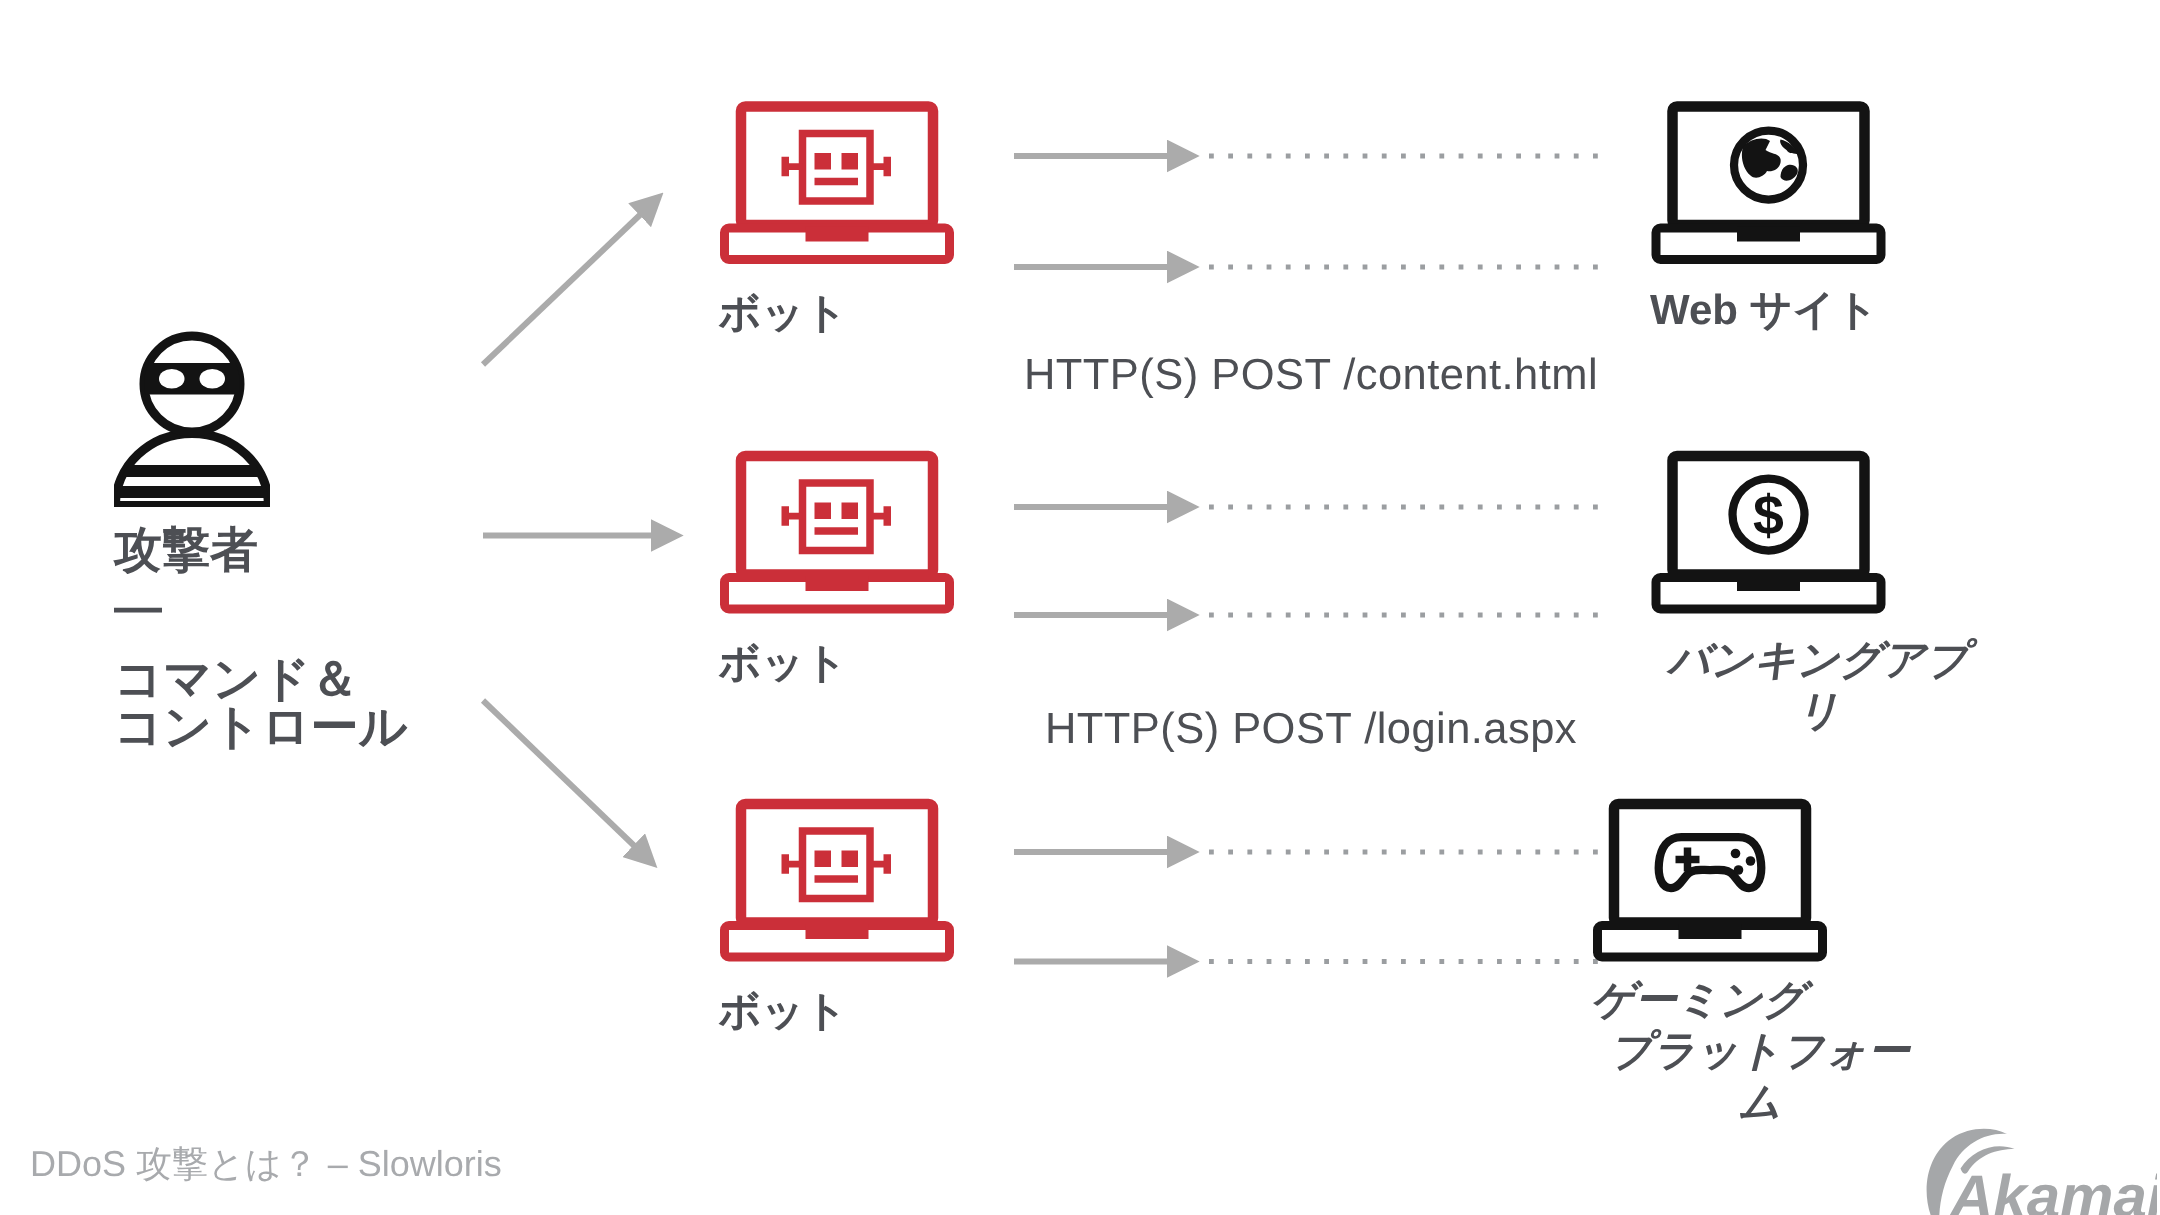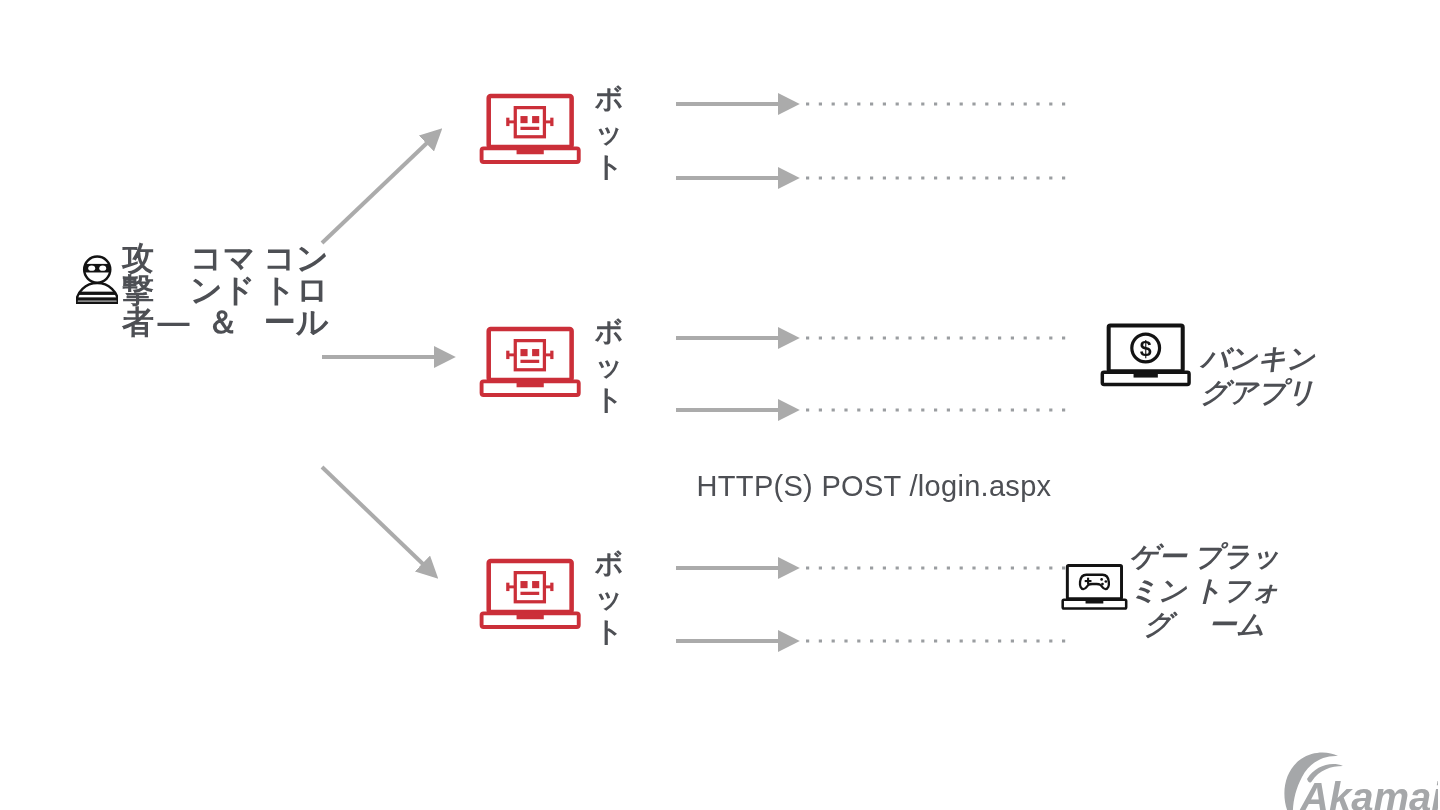--- a/index.html
+++ b/index.html
@@ -31,21 +31,21 @@
   
   .head{fill:#fff;stroke:var(--icon-black);stroke-width:6;}
   .dome{fill:#fff;stroke:var(--icon-black);stroke-width:6;}
   
   .jp-label{font-weight:bold;color:var(--label-gray);font-size:28px;text-align:center;line-height:34px;}
   .attacker-text{font-weight:bold;color:var(--label-gray);font-size:32px;text-align:center;line-height:32px;}
   .request-label{font-size:29px;font-weight:500;color:var(--label-gray);text-align:center;letter-spacing:.3px;white-space:nowrap;}
   .caption{font-size:24px;color:var(--muted-gray);white-space:nowrap;}
   .logo-text{fill:var(--logo-gray);font-family:"Liberation Sans",sans-serif;font-weight:bold;font-style:italic;font-size:40px;}
   .logo-arc{fill:var(--logo-gray);}
-  .col-center{display:flex;flex-direction:row;align-items:flex-end;}
+  .col-center{display:flex;flex-direction:column;align-items:flex-start;}
 </style>
 </head>
 <body>
 
 <div class="canvas">
 
   <svg id="connectors" width="1440" height="810" viewBox="0 0 1440 810">
     <defs>
       <marker id="arrow" viewBox="0 0 10 10" refX="1" refY="5" markerWidth="5.5" markerHeight="5.5" orient="auto-start-reverse">
         <path d="M0,0 L10,5 L0,10 Z" class="arrowhead"></path>
@@ -146,22 +146,37 @@
         <line class="red-stroke mouth" x1="64" y1="54" x2="93" y2="54"></line>
         <line class="red-stroke ear" x1="45" y1="44" x2="56" y2="44"></line>
         <rect class="red-fill" x="42" y="37.5" width="5" height="13"></rect>
         <line class="red-stroke ear" x1="101" y1="44" x2="112" y2="44"></line>
         <rect class="red-fill" x="110" y="37.5" width="5" height="13"></rect>
       </g>
     </svg>
     <div class="jp-label" style="margin-top:15px;">ボット</div>
   </div>
 
+  <div class="abs request-label" style="left:649px;top:234px;width:450px;">HTTP(S) POST /content.html</div>
   <div class="abs request-label" style="left:649px;top:470px;width:450px;">HTTP(S) POST /login.aspx</div>
 
+  <div class="abs col-center" style="left:1100px;top:67px;width:224px;">
+    <svg width="158" height="110" viewBox="0 0 158 110">
+      <rect class="blk-stroke lt-screen" x="15" y="4" width="128" height="79" rx="3"></rect>
+      <rect class="blk-stroke lt-base" x="4" y="85" width="150" height="21" rx="3"></rect>
+      <rect class="blk-fill" x="58" y="84" width="42" height="10"></rect>
+      <g>
+        <circle class="blk-stroke glyph" cx="79" cy="43" r="23"></circle>
+        <path class="blk-fill" d="M 62,31 C 67,25 76,24 80,27 L 77,33 C 81,36 86,35 87,39 C 88,44 83,48 78,47 C 76,51 70,53 67,50 C 62,46 60,37 62,31 Z"></path>
+        <path class="blk-fill" d="M 87,26 C 92,27 97,31 99,36 C 96,35 93,36 91,33 C 88,31 86,28 87,26 Z"></path>
+        <path class="blk-fill" d="M 92,43 C 96,42 100,45 98,49 C 95,54 89,55 87,51 C 87,47 89,44 92,43 Z"></path>
+      </g>
+    </svg>
+    <div class="jp-label" style="margin-top:13px;">Web サイト</div>
+  </div>
 
   <div class="abs col-center" style="left:1100px;top:300px;width:224px;">
     <svg width="158" height="110" viewBox="0 0 158 110">
       <rect class="blk-stroke lt-screen" x="15" y="4" width="128" height="79" rx="3"></rect>
       <rect class="blk-stroke lt-base" x="4" y="85" width="150" height="21" rx="3"></rect>
       <rect class="blk-fill" x="58" y="84" width="42" height="10"></rect>
       <g>
         <circle class="blk-stroke glyph" cx="79" cy="43" r="24"></circle>
         <text class="dollar-text" x="79" y="56" text-anchor="middle">$</text>
       </g>
@@ -180,20 +195,21 @@
         <line class="blk-stroke" stroke-width="5" x1="64" y1="33" x2="64" y2="49"></line>
         <circle class="blk-fill" cx="96" cy="37" r="3.2"></circle>
         <circle class="blk-fill" cx="106" cy="42" r="3.2"></circle>
         <circle class="blk-fill" cx="98" cy="48" r="3.2"></circle>
       </g>
     </svg>
     <div class="jp-label" style="margin-top:8px;">ゲーミング</div>
     <div class="jp-label">プラットフォーム</div>
   </div>
 
+  <div class="abs caption" style="left:20px;top:760px;">DDoS 攻撃とは？ – Slowloris</div>
 
   <div class="abs" style="left:1278px;top:752px;">
     <svg width="160" height="74" viewBox="0 0 160 74">
       <path class="logo-arc" d="M 15,70 C 2,51 3,21 23,7 C 35,-1 50,-1 60,4 C 45,3 31,11 24,25 C 16,40 14,55 15,70 Z"></path>
       <path class="logo-arc" d="M 29,27 C 37,14 53,9 65,14 C 53,14 41,18 34,29 C 32,32 30,30 29,27 Z"></path>
       <text class="logo-text" x="22" y="59">Akamai</text>
     </svg>
   </div>
 
 </div>

